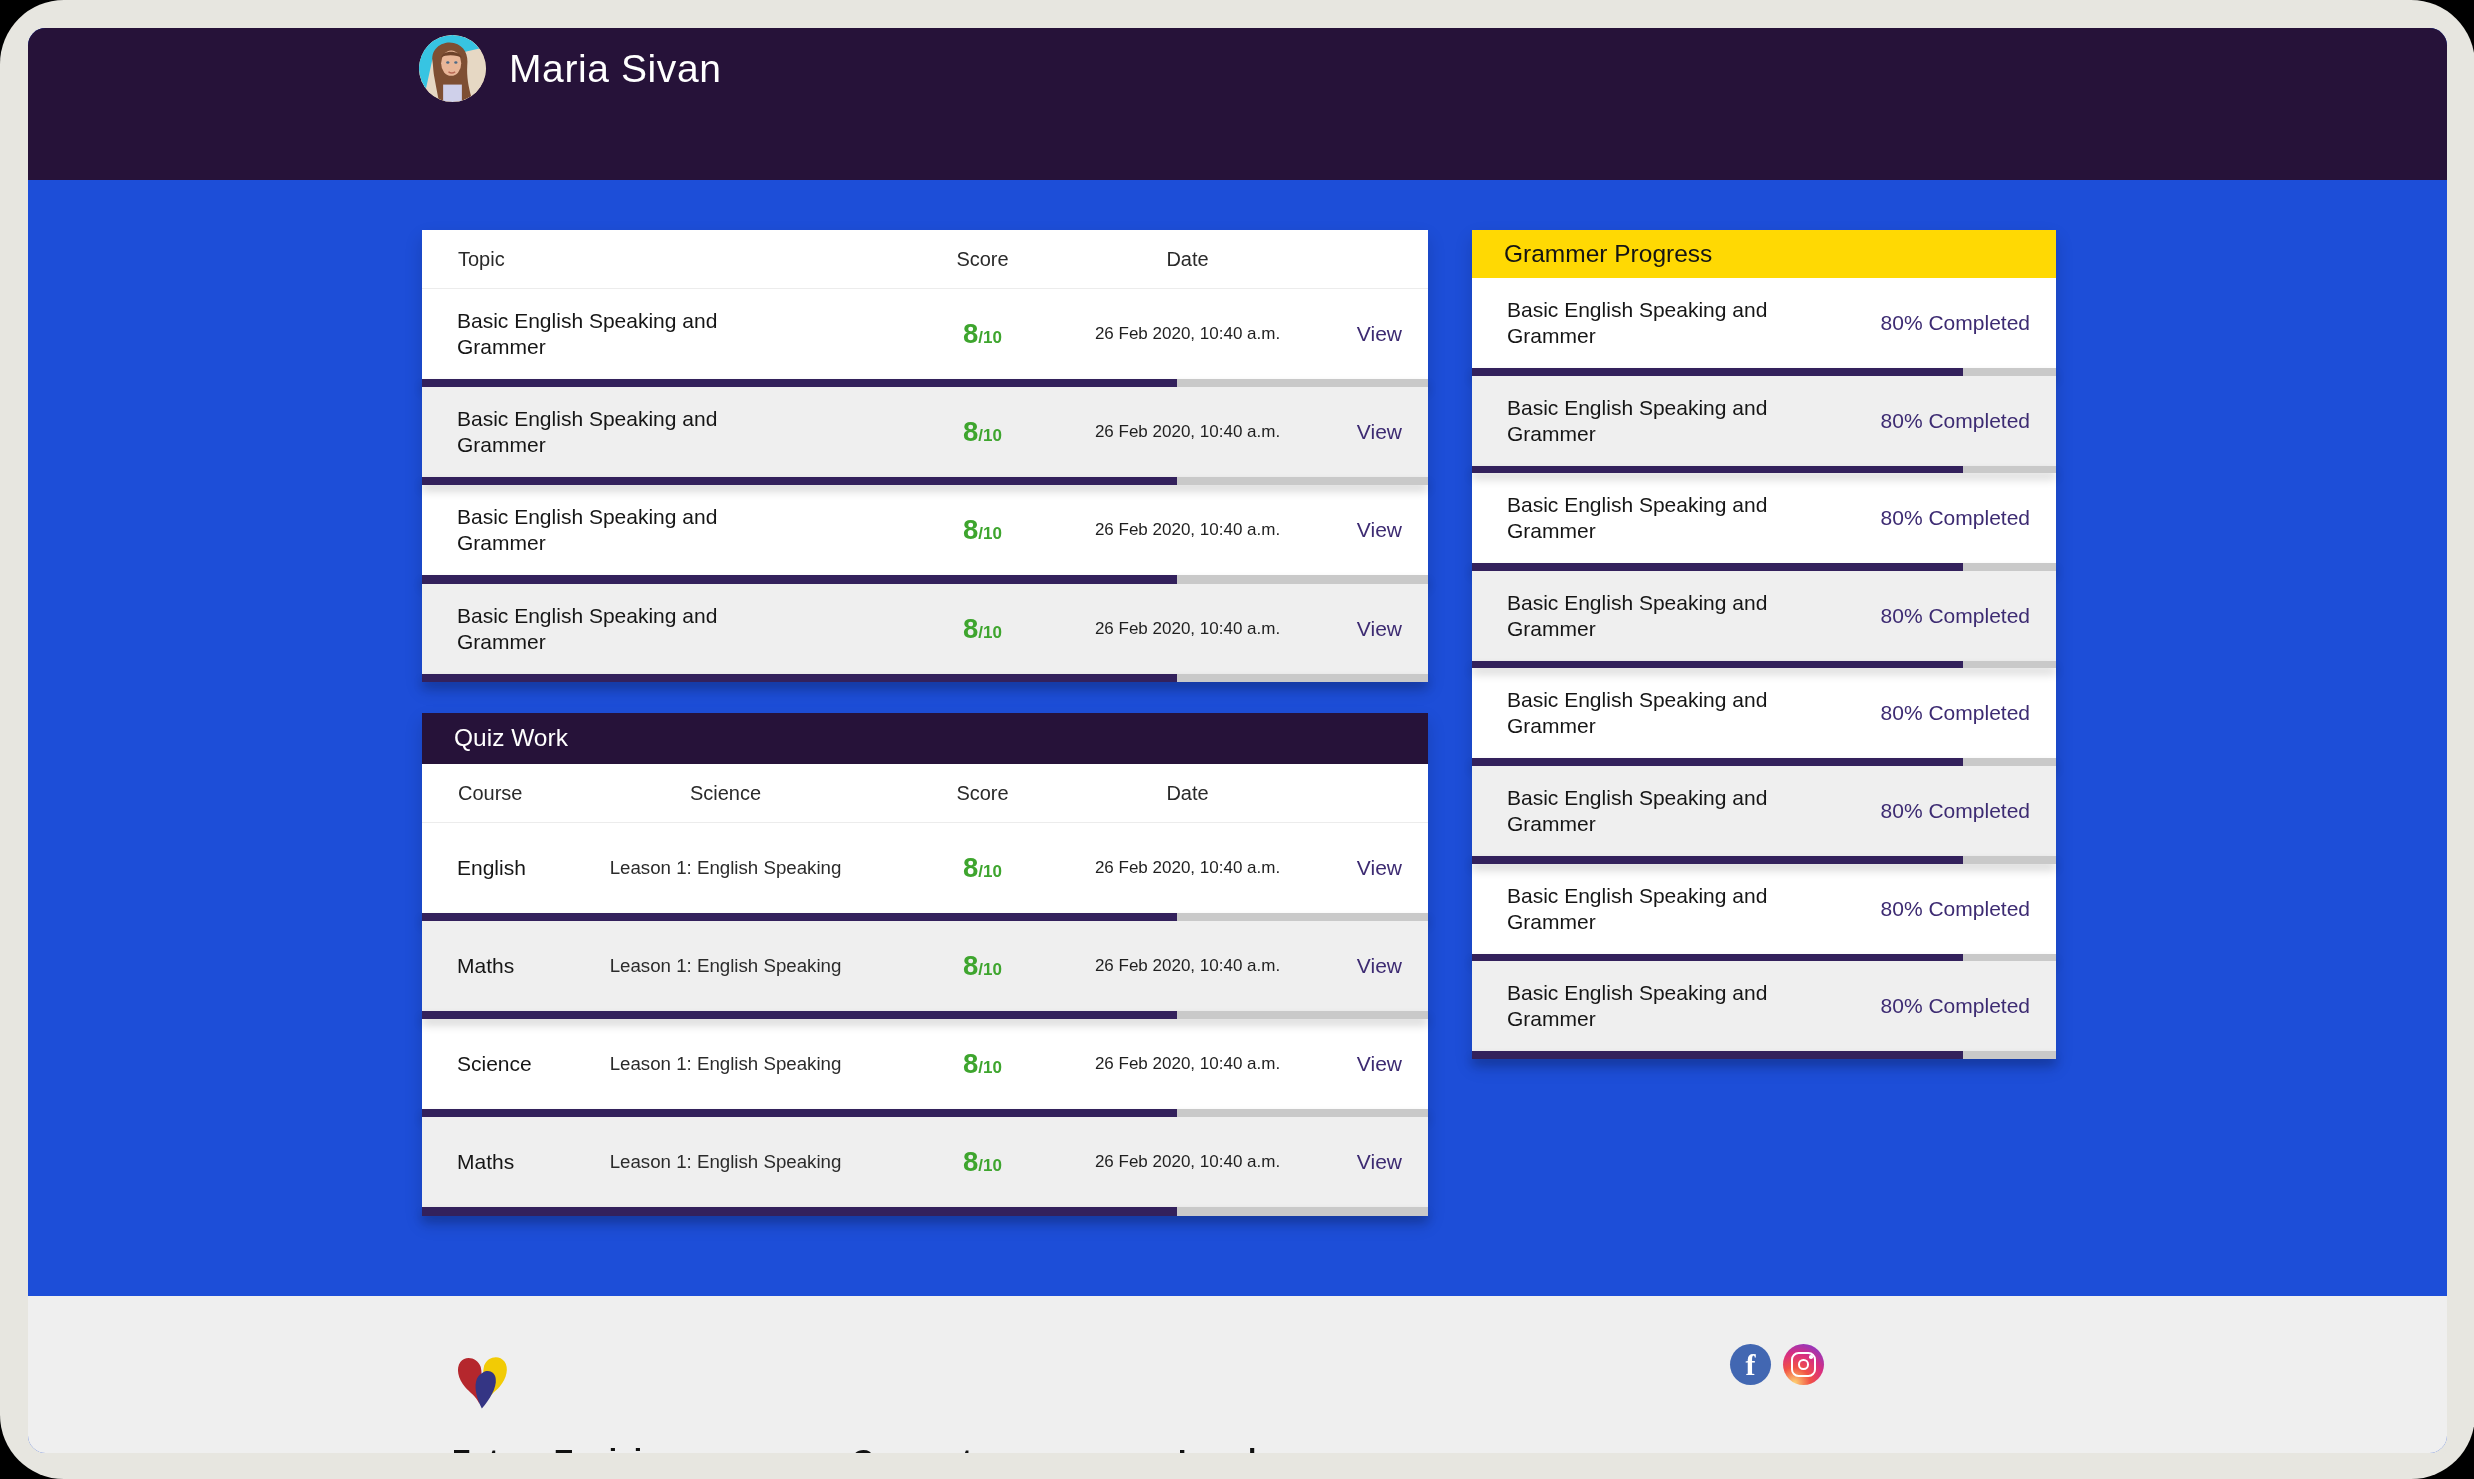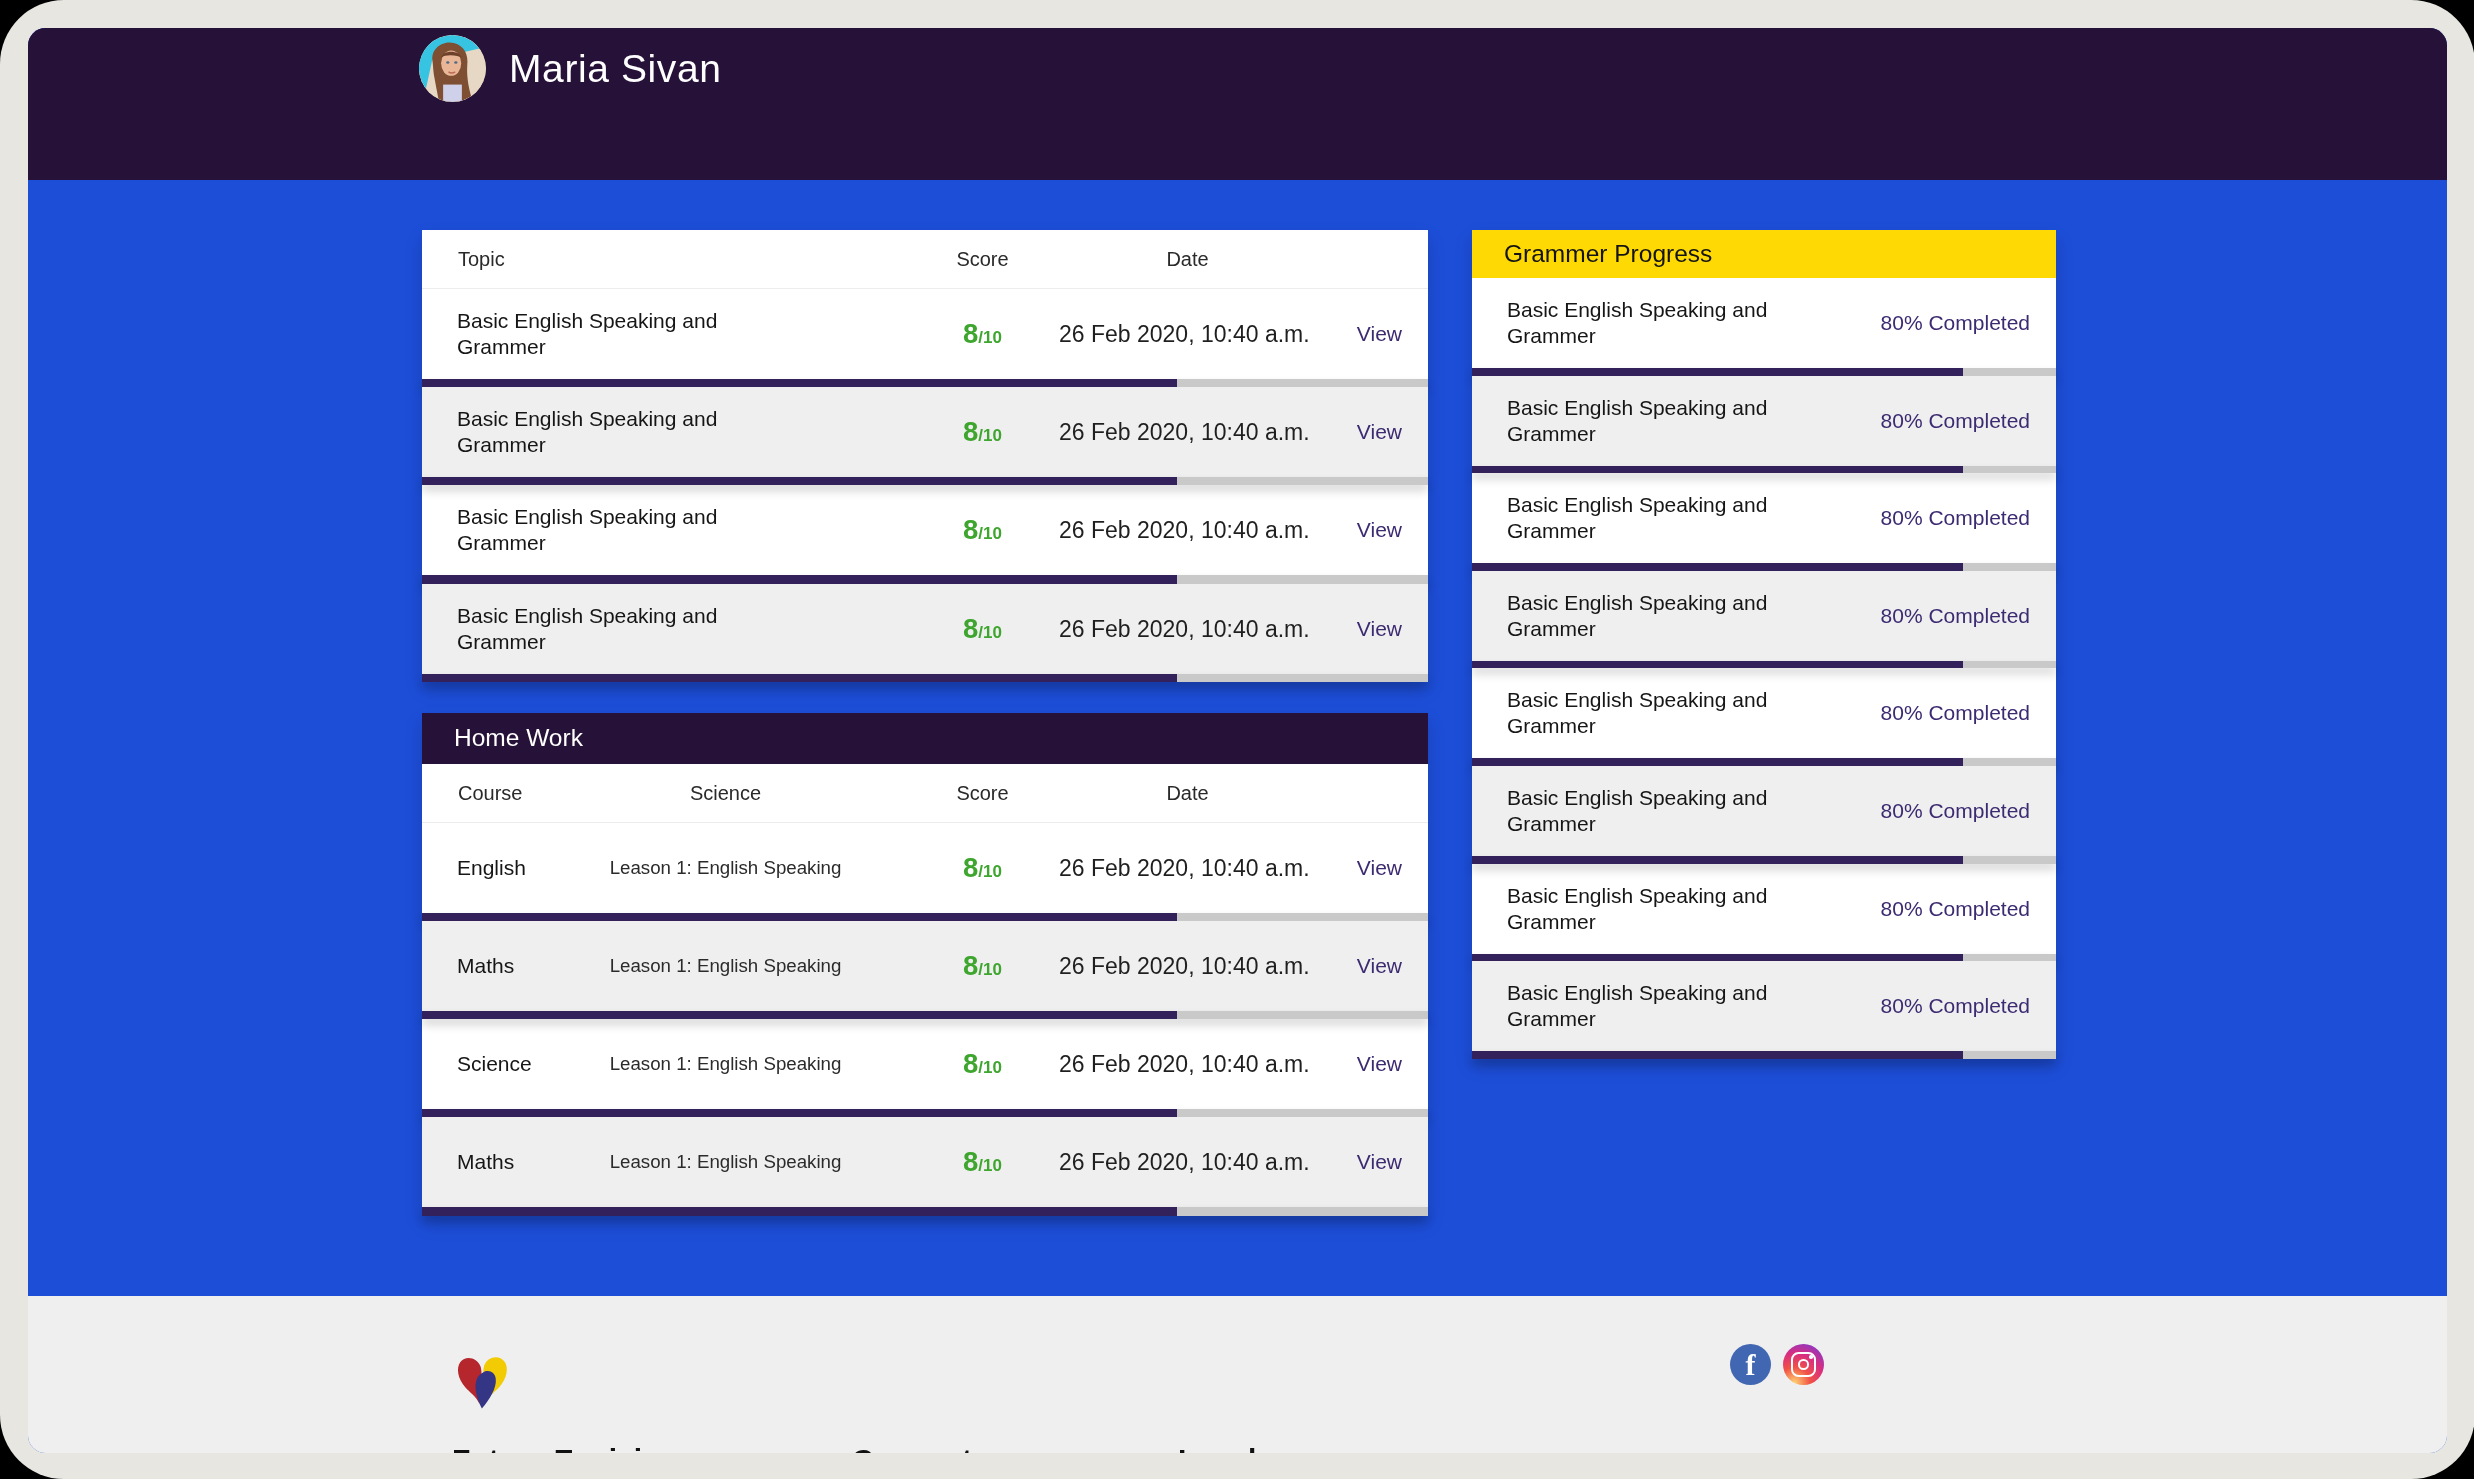--- a/index.html
+++ b/index.html
@@ -38,21 +38,21 @@
            font-size:21px;font-weight:500;line-height:26px;color:#161616;}
   .c-course{position:absolute;left:35px;top:50%;transform:translateY(-50%);
             font-size:21px;font-weight:500;color:#161616;}
   .c-lesson{position:absolute;left:172px;top:50%;transform:translateY(-50%);width:263px;
             text-align:center;font-size:18.7px;color:#2b2b2b;}
   .c-score{position:absolute;left:502px;top:50%;transform:translateY(-50%);width:117px;
            text-align:center;color:#3EA52E;font-weight:700;}
   .c-score .big{font-size:27.5px;}
   .c-score .small{font-size:17px;}
   .c-date{position:absolute;left:637px;top:50%;transform:translateY(-50%);width:257px;
-          font-size:23px;color:#1f1f1f;}
+          text-align:center;font-size:17px;color:#1f1f1f;}
   .c-view{position:absolute;right:26px;top:50%;transform:translateY(-50%);
           font-size:21px;font-weight:500;color:#3D2B72;cursor:pointer;}
 
   .h-topic{left:36px;}
   .h-lesson{left:172px;width:263px;text-align:center;}
   .h-score{left:502px;width:117px;text-align:center;}
   .h-date{left:637px;width:257px;text-align:center;}
 
   .bar{position:relative;height:8.2px;background:#C9C9C9;box-shadow:0 5.8px 9.3px rgba(0,0,0,0.18);}
   .bar-fill{position:absolute;left:0;top:0;height:100%;background:#33215C;}
@@ -165,21 +165,21 @@
             <div class="c-date">26 Feb 2020, 10:40 a.m.</div>
             <div class="c-view">View</div>
           </div>
           <div class="bar">
               <div class="bar-fill" style="width: 75%;"></div>
             </div>
         </div>
       </div>
 
       <div class="panel hw">
-        <div class="panel-header purple">Home Work</div>
+        <div class="panel-header purple">Quiz Work</div>
         <div class="col-head">
           <span class="h-topic">Course</span>
           <span class="h-lesson">Science</span>
           <span class="h-score">Score</span>
           <span class="h-date">Date</span>
         </div>
 
         <div class="row-block">
           <div class="row">
             <div class="c-course">English</div>

